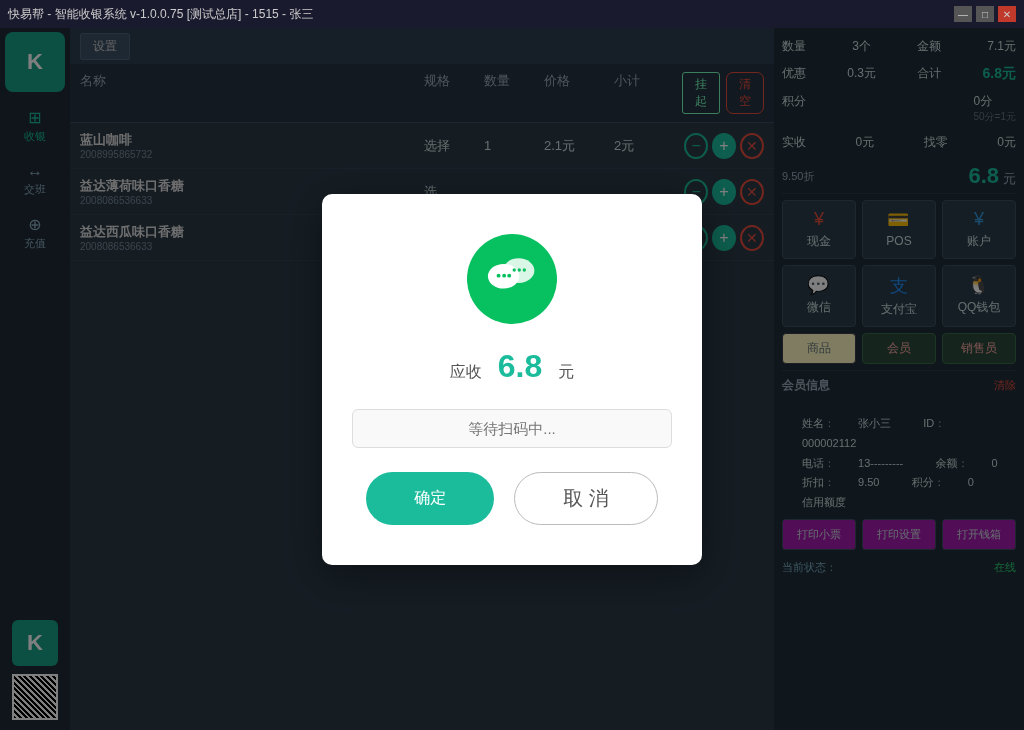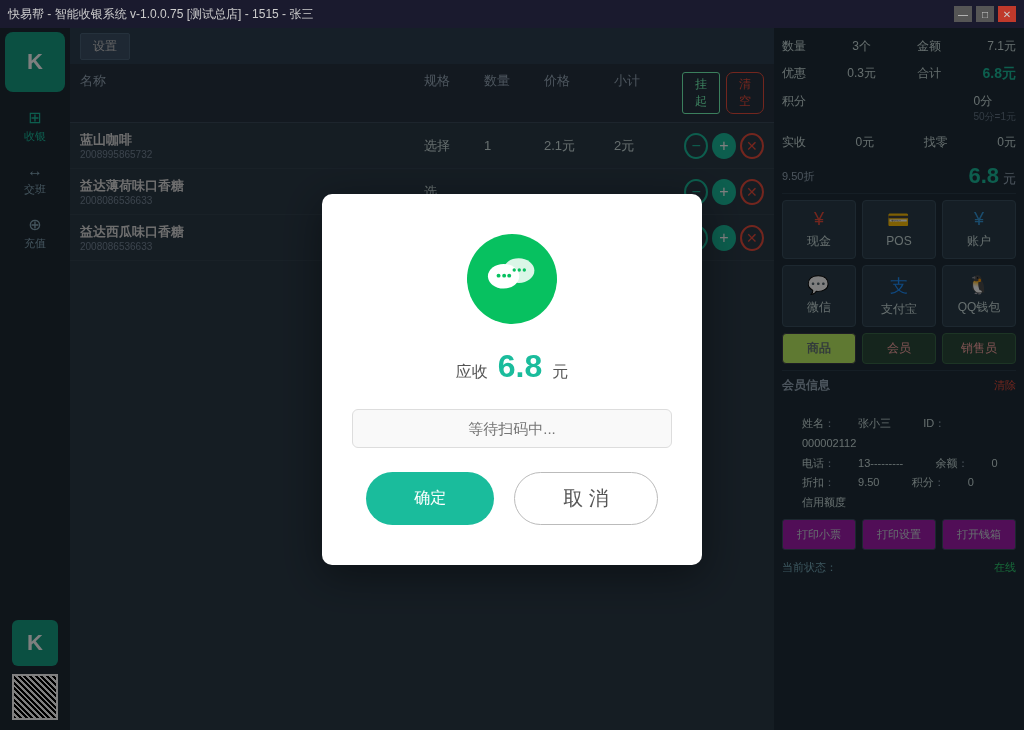--- a/index.html
+++ b/index.html
@@ -264,24 +264,23 @@
       background: #2a4a3a;
       border: 1px solid #3a6a4a;
       color: #fca5a5;
       padding: 6px 4px;
       font-size: 12px;
       cursor: pointer;
       border-radius: 4px;
       text-align: center;
     }
     .action-btn.disabled {
-      background: #bef264;
+      background: #fef9c3;
       border-color: #3a3a4a;
       color: #677;
-      font-weight: bold;
     }
 
     .member-section { border-top: 1px solid #2a3d4a; padding-top: 6px; }
     .member-header {
       display: flex;
       justify-content: space-between;
       align-items: center;
       margin-bottom: 20px;
     }
     .member-title { color: #9ab; font-weight: bold; }
@@ -353,21 +352,21 @@
       border-radius: 50%;
       display: flex;
       align-items: center;
       justify-content: center;
     }
     .wechat-svg { width: 56px; height: 56px; }
 
     .modal-amount-row {
       display: flex;
       align-items: baseline;
-      gap: 10px;
+      gap: 16px;
       font-size: 18px;
       color: #333;
     }
     .modal-amount-label { color: #555; font-size: 16px; }
     .modal-amount-value { color: #1abc9c; font-size: 32px; font-weight: bold; }
     .modal-amount-unit { color: #555; font-size: 16px; }
 
     .modal-input {
       width: 100%;
       padding: 10px 16px;

